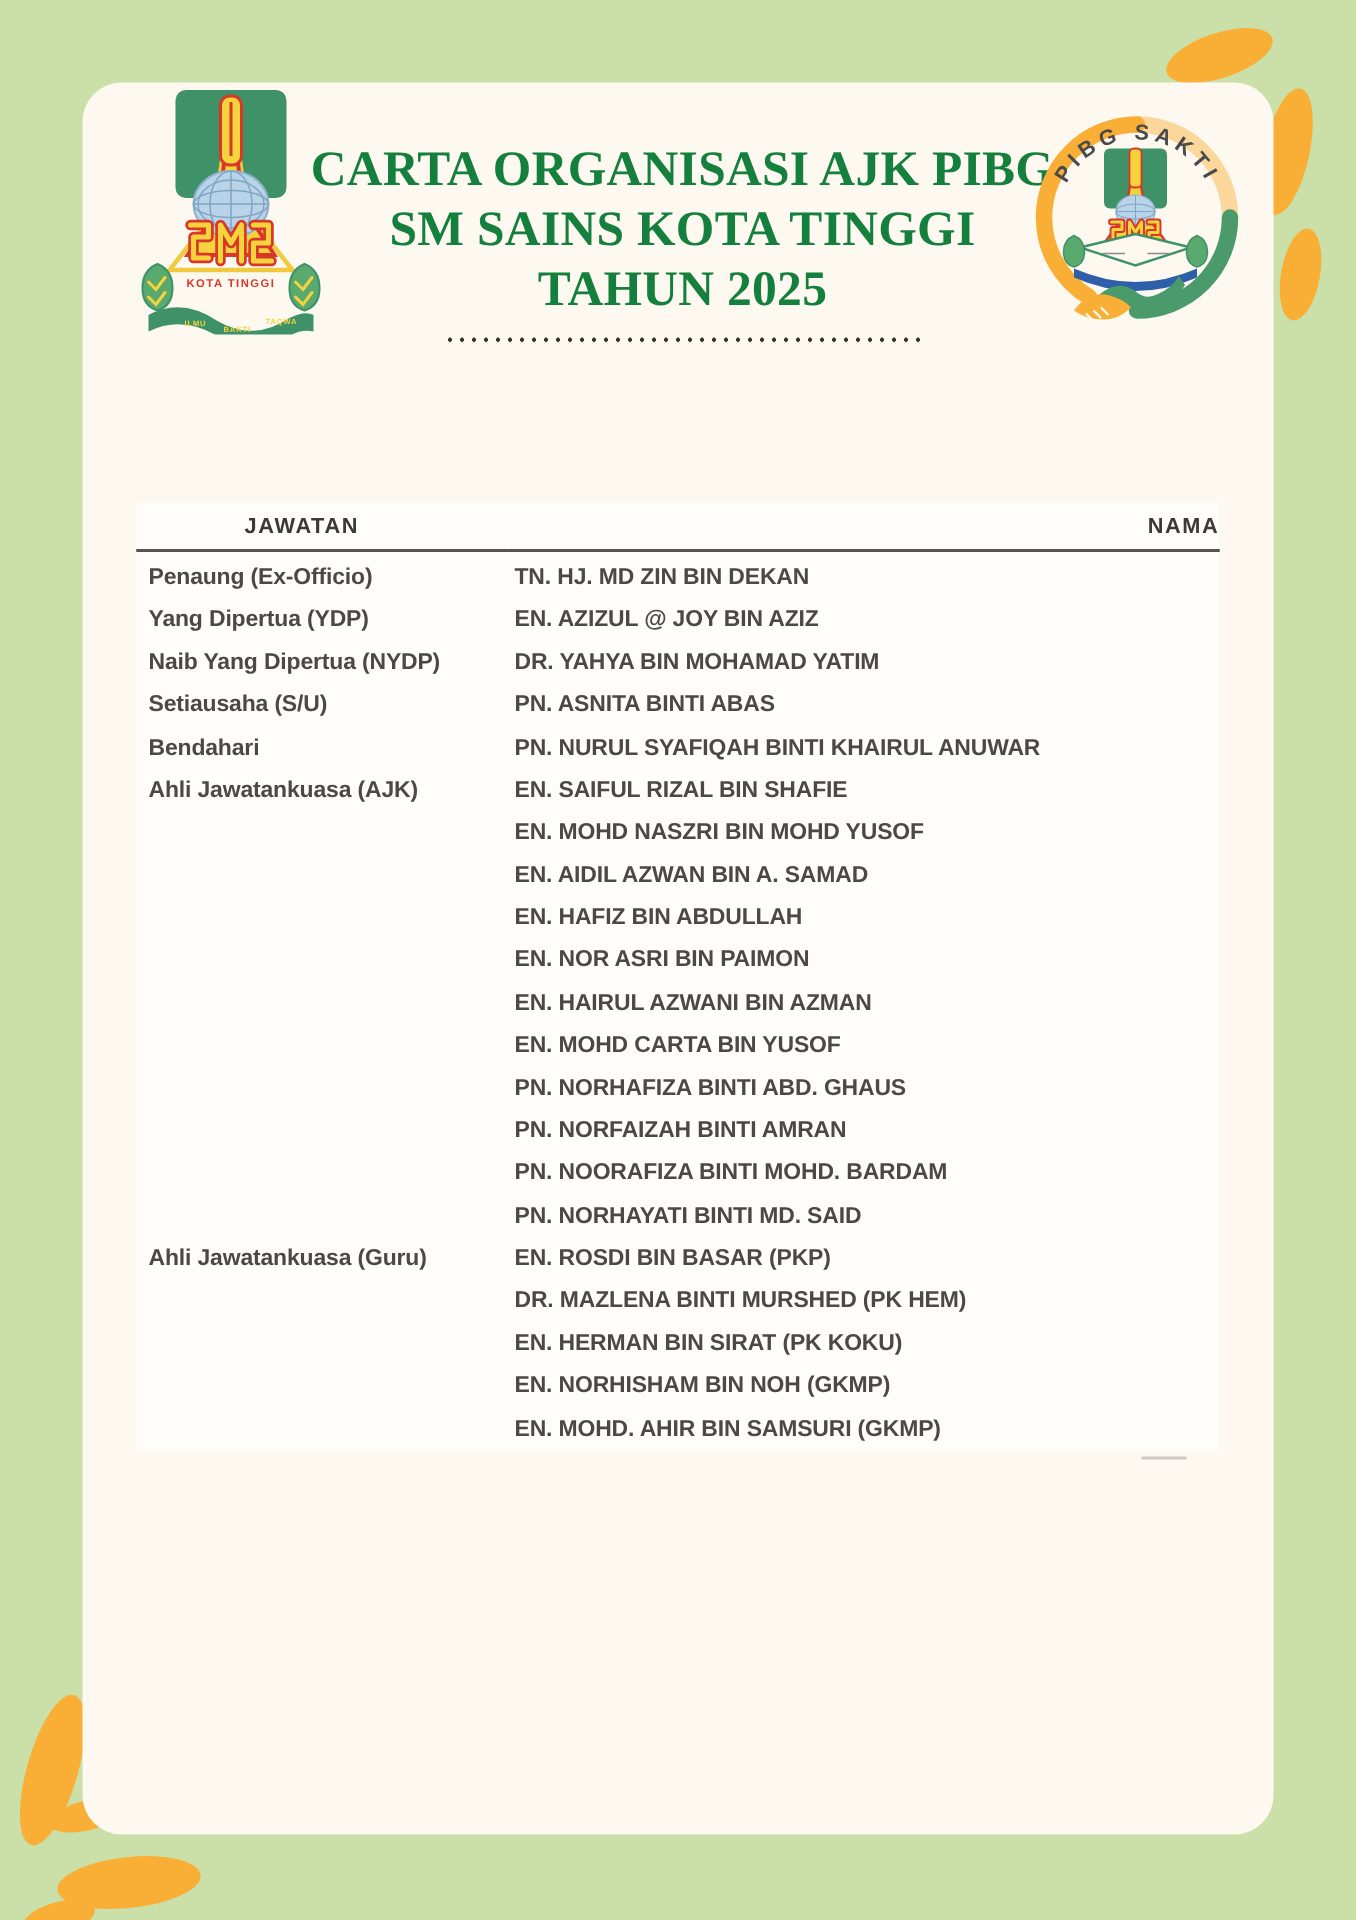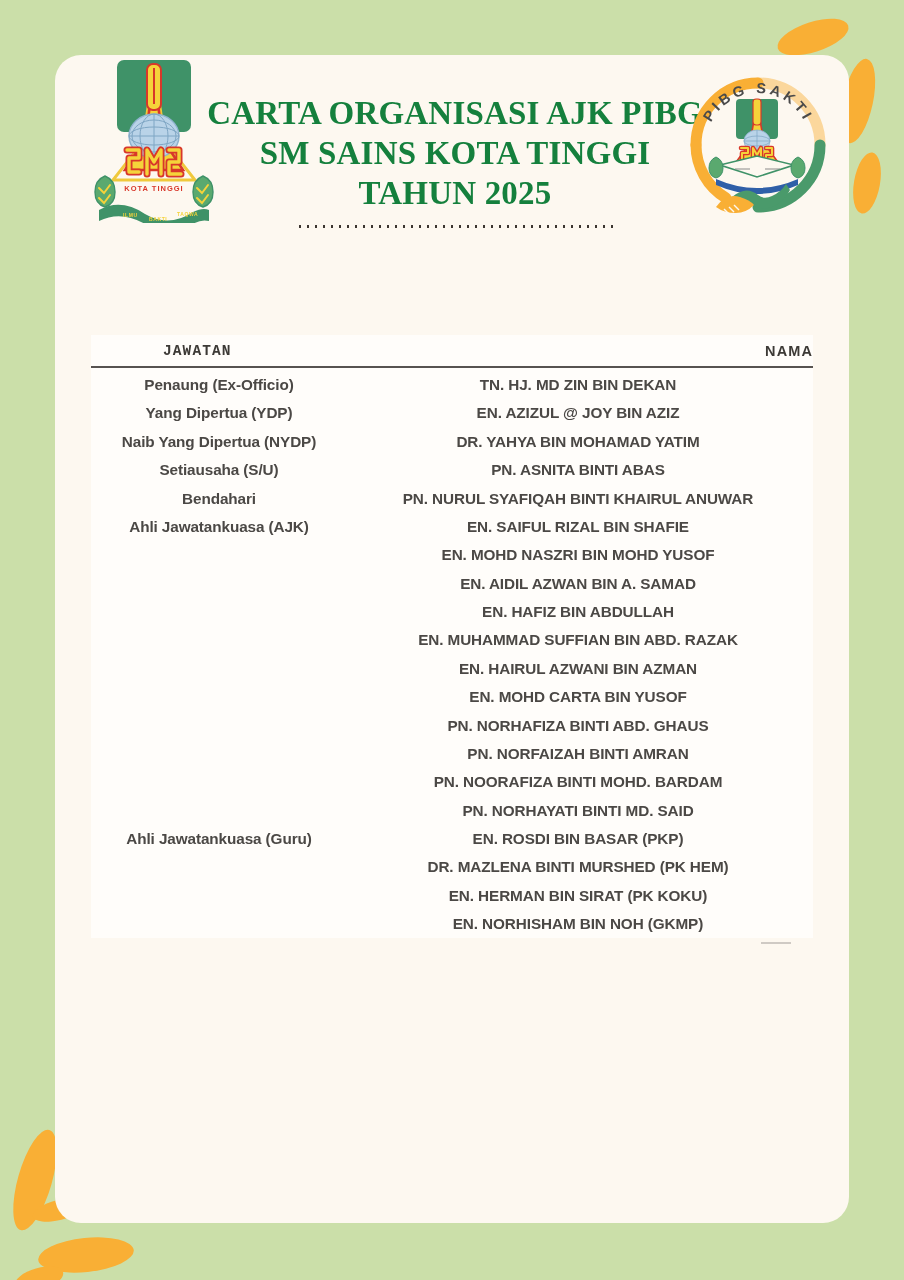--- a/index.html
+++ b/index.html
@@ -116,32 +116,31 @@
     color: #3d3a36;
     letter-spacing: 1.1px;
     padding: 8px 0 7px 0;
     text-align: left;
   }
 
   .table thead tr {
     border-bottom: 2px solid #575350;
   }
 
-  th.col-jawatan { width: 248px; padding-left: 72px; font-family: Liberation Mono, monospace; }
+  th.col-jawatan { width: 248px; padding-left: 72px; }
   th.col-nama    { padding-left: 172px; text-align: right; }
 
   .table td {
     font-size: 15.3px;
     font-weight: bold;
     color: #4b4845;
     padding: 5.2px 0;
     vertical-align: top;
     line-height: 18px;
     letter-spacing: -0.1px;
-    text-align: center;
   }
 
   td.c-jawatan { width: 248px; padding-left: 8px; }
   td.c-nama    { padding-left: 4px; margin-left: 21px; }
 
   .table tbody tr:first-child td { padding-top: 8px; }
 
   .table-footrule {
     position: absolute;
     right: 22px;
@@ -305,21 +304,21 @@
           <tr>
             <td class="c-jawatan"></td>
             <td class="c-nama">EN. AIDIL AZWAN BIN A. SAMAD</td>
           </tr>
           <tr>
             <td class="c-jawatan"></td>
             <td class="c-nama">EN. HAFIZ BIN ABDULLAH</td>
           </tr>
           <tr>
             <td class="c-jawatan"></td>
-            <td class="c-nama">EN. MUHAMMAD SUFFIAN BIN ABD. RAZAK</td>
+            <td class="c-nama">EN. NOR ASRI BIN PAIMON</td>
           </tr>
           <tr>
             <td class="c-jawatan"></td>
             <td class="c-nama">EN. HAIRUL AZWANI BIN AZMAN</td>
           </tr>
           <tr>
             <td class="c-jawatan"></td>
             <td class="c-nama">EN. MOHD CARTA BIN YUSOF</td>
           </tr>
           <tr>
@@ -346,19 +345,23 @@
             <td class="c-jawatan"></td>
             <td class="c-nama">DR. MAZLENA BINTI MURSHED (PK HEM)</td>
           </tr>
           <tr>
             <td class="c-jawatan"></td>
             <td class="c-nama">EN. HERMAN BIN SIRAT (PK KOKU)</td>
           </tr>
           <tr>
             <td class="c-jawatan"></td>
             <td class="c-nama">EN. NORHISHAM BIN NOH (GKMP)</td>
+          </tr>
+          <tr>
+            <td class="c-jawatan"></td>
+            <td class="c-nama">EN. MOHD. AHIR BIN SAMSURI (GKMP)</td>
           </tr>
         </tbody>
     </table>
     <div class="table-footrule"></div>
   </div>
 
 </div>
 
 </body></html>

